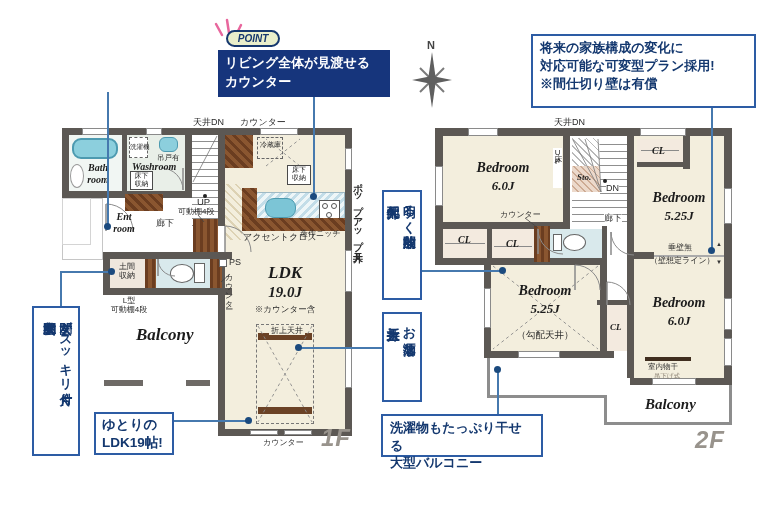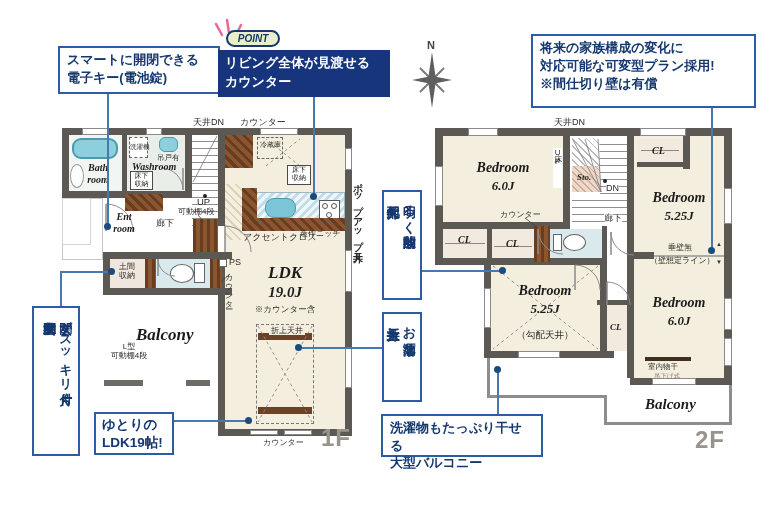--- a/index.html
+++ b/index.html
@@ -20,21 +20,21 @@
   .cdot{position:absolute;width:7px;height:7px;border-radius:50%;background:#1b4a7e;}
   .wood{background:repeating-linear-gradient(45deg,#6b3d20 0 3px,#8a5630 3px 7px);}
   .woodv{background:repeating-linear-gradient(90deg,#6b3d20 0 3px,#8a5630 3px 7px);}
   .treads{background:#fff repeating-linear-gradient(to bottom,rgba(255,255,255,0) 0 6px,#8f8f8f 6px 7px);}
   .hatchg{background:#fff repeating-linear-gradient(45deg,rgba(255,255,255,0) 0 4px,#b9b9b9 4px 5px);}
   .hatchp{background:#ecd9cb repeating-linear-gradient(45deg,rgba(255,255,255,0) 0 4px,#cdab94 4px 5px);}
   .bluestripe{background:#eef6f8 repeating-linear-gradient(135deg,rgba(255,255,255,0) 0 3px,#c3dde8 3px 6px);border:1px solid #9fb9c4;}
   .accent{background:#f3eedd repeating-linear-gradient(45deg,rgba(255,255,255,0) 0 4px,#ddd2b4 4px 6px);}
   .boxlbl{position:absolute;border:1px solid #4a4a4a;background:#fff;text-align:center;
           white-space:pre-line;box-sizing:border-box;color:#222;}
-  .floorlbl{position:absolute;color:#98938c;font-size:24px;font-weight:bold;letter-spacing:1px;}
+  .floorlbl{position:absolute;color:#98938c;font-size:24px;font-weight:bold;letter-spacing:1px;font-style:italic;}
   .hanger{position:absolute;height:1px;background:#8a8a8a;}
 </style>
 </head>
 <body>
 
 <div id="canvas">
 
   <div class="abs">
 
     <div class="abs" style="left:225px;top:135px;width:120px;height:294px;background:#f3eedd;"></div>
@@ -233,21 +233,21 @@
   <div class="boxlbl" style="left:130px;top:171px;width:23px;height:19px;font-size:7px;line-height:1.2;">床下
 収納</div>
   <div class="lbl" style="left:197px;top:197px;font-size:9.5px;">UP</div>
   <div class="abs" style="left:203px;top:194px;width:4px;height:4px;border-radius:50%;background:#222;"></div>
   <div class="lbl" style="left:178px;top:207px;font-size:8px;">可動棚4段</div>
   <div class="lbl rn pre ctr" style="left:104px;top:211px;width:40px;font-size:10px;">Ent
 room</div>
   <div class="lbl" style="left:156px;top:218px;font-size:9px;">廊下</div>
   <div class="lbl pre ctr" style="left:112px;top:262px;width:30px;font-size:8px;">土間
 収納</div>
-  <div class="lbl pre ctr" style="left:100px;top:296px;width:58px;font-size:8px;margin-top:46px;">L型
+  <div class="lbl pre ctr" style="left:100px;top:296px;width:58px;font-size:8px;">L型
 可動棚4段</div>
   <div class="lbl" style="left:229px;top:257px;font-size:9px;">PS</div>
   <div class="lbl vtx" style="left:224px;top:268px;height:48px;font-size:8px;">カウンター</div>
   <div class="lbl" style="left:260px;top:141px;font-size:7px;">冷蔵庫</div>
   <div class="boxlbl" style="left:287px;top:165px;width:24px;height:20px;font-size:7px;line-height:1.2;">床下
 収納</div>
   <div class="lbl" style="left:300px;top:229px;font-size:8px;">造作ニッチ</div>
   <div class="lbl" style="left:243px;top:232px;font-size:9px;">アクセントクロス</div>
   <div class="lbl vtx" style="left:352px;top:176px;height:86px;font-size:10px;font-weight:bold;">ポップアップ天井</div>
   <div class="lbl rn ctr" style="left:255px;top:263px;width:60px;font-size:17px;">LDK</div>
@@ -300,22 +300,20 @@
   <div class="cdot" style="left:108px;top:268px;"></div>
   <div class="cline" style="left:174px;top:420px;width:74px;height:2px;"></div>
   <div class="cdot" style="left:245px;top:417px;"></div>
   <div class="cline" style="left:422px;top:270px;width:80px;height:2px;"></div>
   <div class="cdot" style="left:499px;top:267px;"></div>
   <div class="cline" style="left:300px;top:347px;width:83px;height:2px;"></div>
   <div class="cdot" style="left:295px;top:344px;"></div>
   <div class="cline" style="left:497px;top:371px;width:2px;height:44px;"></div>
   <div class="cdot" style="left:494px;top:366px;"></div>
 
-  <div class="callout pre" style="left:58px;top:46px;width:162px;height:48px;">スマートに開閉できる
-電子キー(電池錠)</div>
 
   <div class="abs" style="left:226px;top:30px;width:54px;height:17px;border:2px solid #16386e;border-radius:10px;background:#eaefcb;color:#16386e;font-size:10px;font-weight:bold;font-style:italic;text-align:center;line-height:14px;font-family:'Liberation Sans',sans-serif;">POINT</div>
   <div class="abs pre" style="left:218px;top:50px;width:172px;height:47px;background:#16357c;color:#fff;font-weight:bold;font-size:13px;line-height:1.45;padding:4px 7px;font-family:'Liberation Sans',sans-serif;">リビング全体が見渡せる
 カウンター</div>
 
   <div class="callout pre" style="left:531px;top:34px;width:225px;height:74px;line-height:1.4;">将来の家族構成の変化に
 対応可能な可変型プラン採用!
 ※間仕切り壁は有償</div>
 
   <div class="callout pre vtx" style="left:32px;top:306px;width:48px;height:150px;font-size:12.5px;padding:4px 4px;line-height:1.3;">玄関がスッキリ片付く

